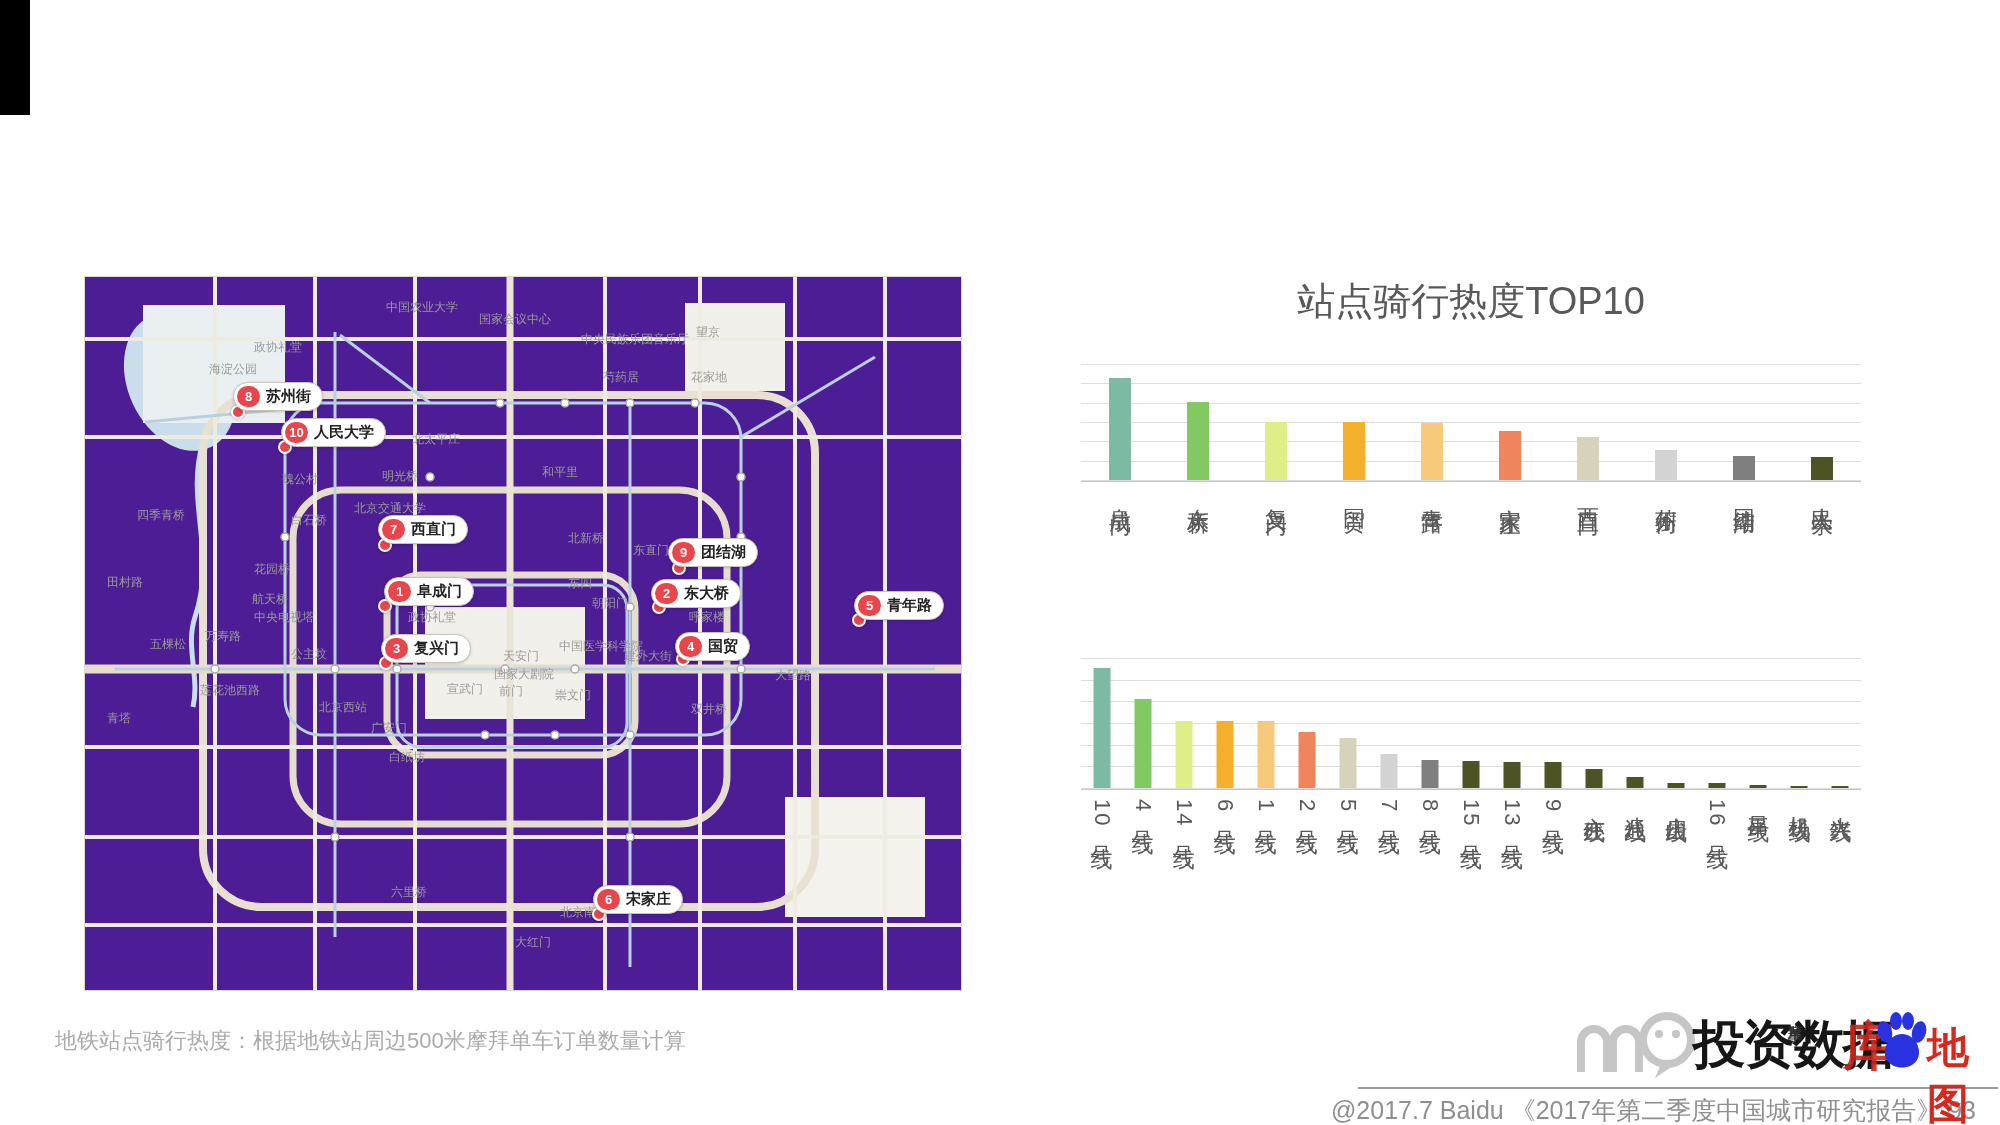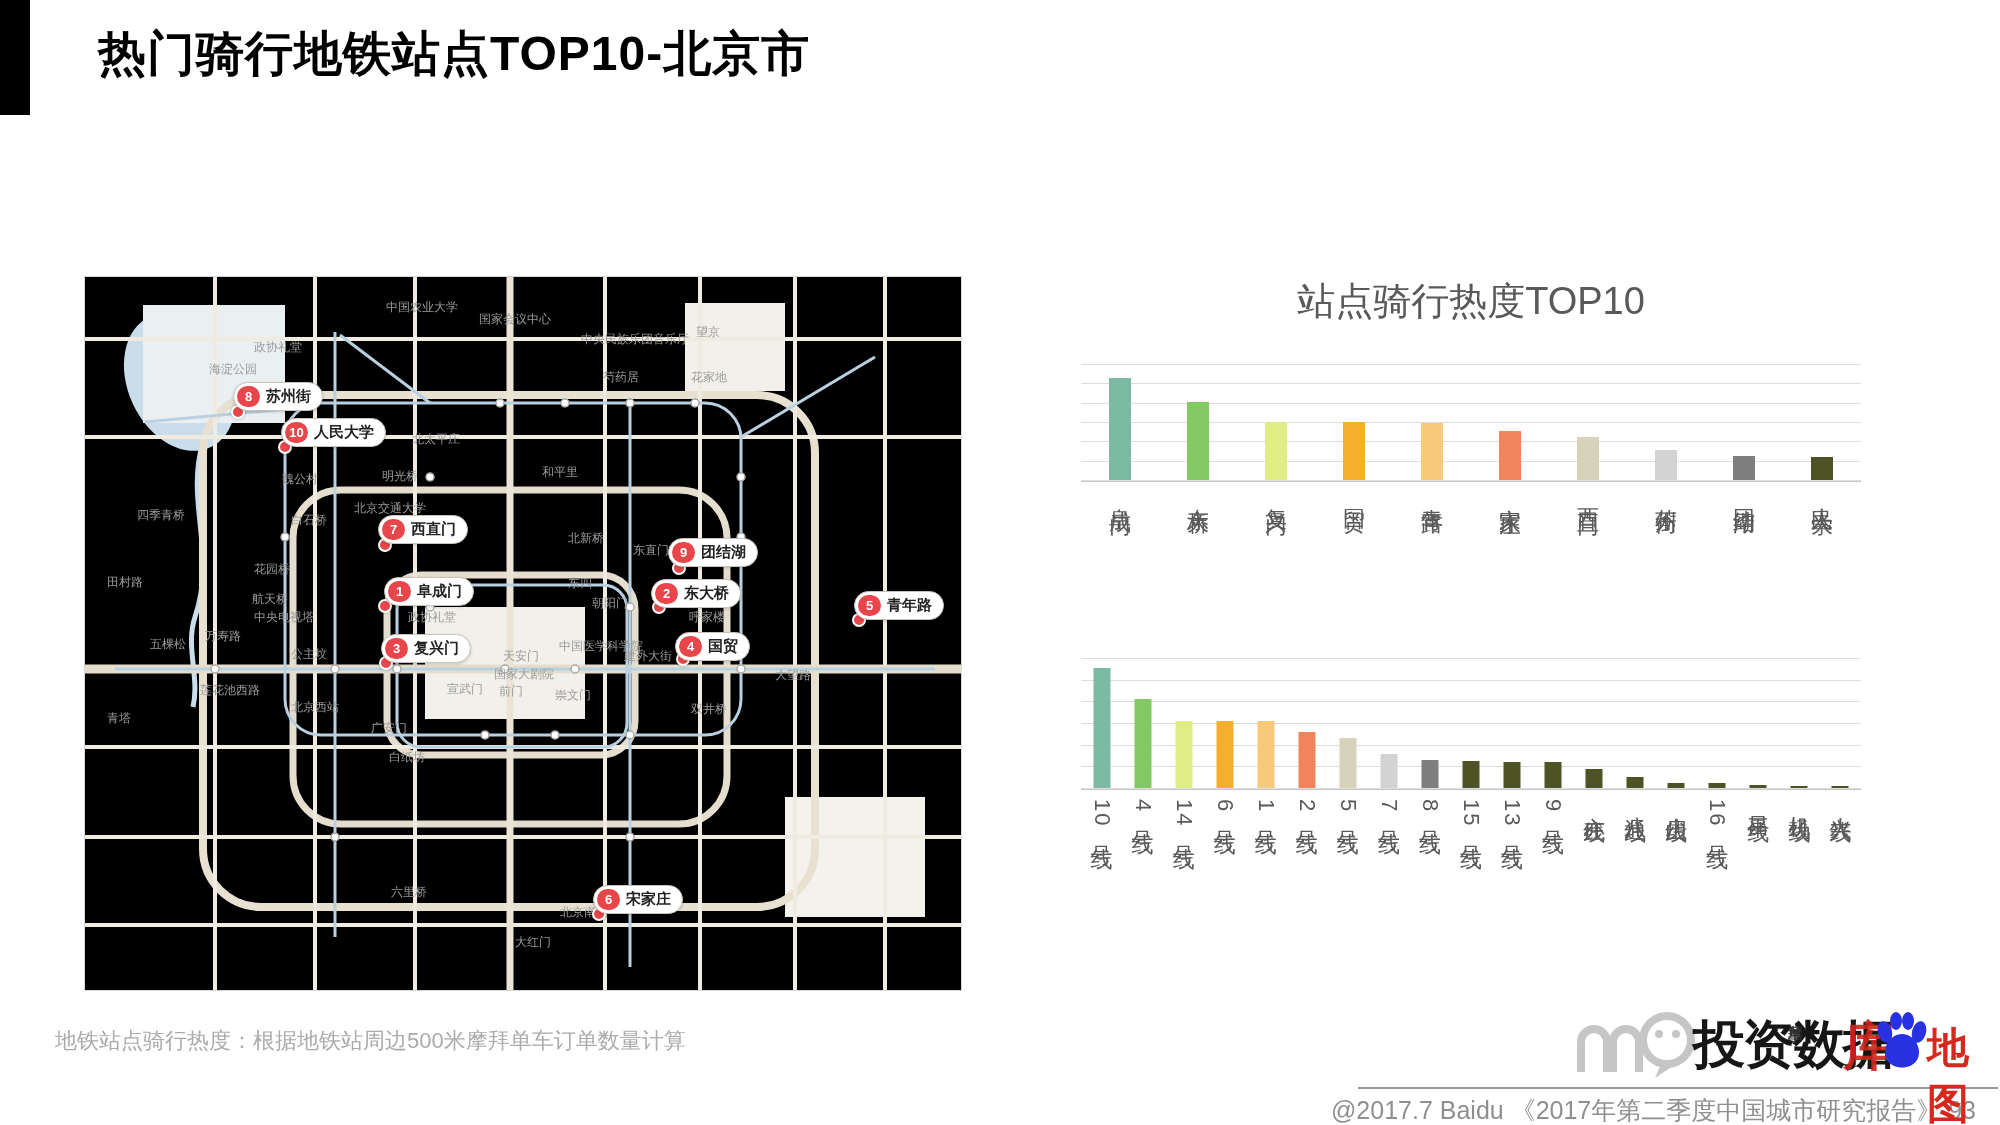--- a/index.html
+++ b/index.html
@@ -3,21 +3,21 @@
 <meta charset="utf-8">
 <style>
   html,body{margin:0;padding:0;background:#888;}
   .slide{position:relative;width:2000px;height:1125px;background:#fff;overflow:hidden;
          font-family:"Liberation Sans","DejaVu Sans",sans-serif;}
   
   .black-tab{position:absolute;left:0;top:0;width:30px;height:115px;background:#000;}
   .title{position:absolute;left:98px;top:22px;font-size:48px;font-weight:bold;color:#000;letter-spacing:1px;}
   .subtitle{position:absolute;left:100px;top:118px;font-size:23px;color:#111;}
   
-  .map{position:absolute;left:84px;top:276px;width:878px;height:715px;background:#000000;
+  .map{position:absolute;left:84px;top:276px;width:878px;height:715px;background:#4c1d95;
        border:1px solid #D8D8D8;box-sizing:border-box;overflow:hidden;}
   .map svg.base{position:absolute;left:0;top:0;}
   .place{position:absolute;font-size:12px;color:#9A9A9A;white-space:nowrap;transform:translate(0,-50%);}
   .mdot{position:absolute;width:10px;height:10px;border-radius:50%;background:#E8464B;
         border:2px solid #fff;box-shadow:0 0 3px rgba(0,0,0,.35);transform:translate(-50%,-50%);z-index:3;}
   .pill{position:absolute;display:inline-flex;align-items:center;gap:6px;height:27px;
         background:#fff;border:1.5px solid #C9C2B8;border-radius:15px;padding:0 11px 0 3px;
         box-shadow:0 1px 3px rgba(0,0,0,.18);z-index:4;}
   .rank{min-width:21px;height:21px;border-radius:11px;background:#E8464B;color:#fff;
         font-size:13px;font-weight:bold;line-height:21px;text-align:center;padding:0 1px;}
@@ -47,21 +47,20 @@
   .wm-red{position:absolute;left:268px;top:14px;font-size:52px;font-weight:bold;color:#CE241B;opacity:.9;}
   .wm-map{position:absolute;left:352px;top:22px;font-size:42px;font-weight:bold;color:#D7281E;}
   .wm-small{position:absolute;left:210px;top:14px;writing-mode:vertical-rl;font-size:15px;color:#333;letter-spacing:1px;}
 </style>
 </head>
 <body>
 
 <div class="slide">
 
   <div class="black-tab"></div>
-  <div class="title">热门骑行地铁站点TOP10-北京市</div>
 
   <div class="map">
     <svg class="base" width="878" height="715" viewBox="0 0 878 715">
 
       <ellipse cx="95" cy="105" rx="52" ry="72" fill="#CADDEB" transform="rotate(-25 95 105)"></ellipse>
       <path d="M118 165 C100 225,132 275,110 340 C100 370,115 400,108 430" stroke="#CADDEB" stroke-width="5" fill="none"></path>
       <rect x="58" y="28" width="142" height="118" fill="#EAF0F2"></rect>
       <rect x="340" y="330" width="160" height="112" fill="#F2F0EA"></rect>
       <rect x="600" y="26" width="100" height="88" fill="#F2F0EA"></rect>
       <rect x="700" y="520" width="140" height="120" fill="#F4F2EC"></rect>
@@ -154,21 +153,21 @@
         <span class="place" style="left: 120px; top: 359px;">万寿路</span>
         <span class="place" style="left: 206px; top: 377px;">公主坟</span>
         <span class="place" style="left: 323px; top: 340px;">政协礼堂</span>
         <span class="place" style="left: 418px; top: 379px;">天安门</span>
         <span class="place" style="left: 409px; top: 397px;">国家大剧院</span>
         <span class="place" style="left: 474px; top: 369px;">中国医学科学院</span>
         <span class="place" style="left: 539px; top: 379px;">建外大街</span>
         <span class="place" style="left: 595px; top: 361px;">光华路</span>
         <span class="place" style="left: 690px; top: 398px;">大望路</span>
         <span class="place" style="left: 115px; top: 413px; text-align: center;">莲花池西路</span>
-        <span class="place" style="left: 206px; top: 430px;">北京西站</span>
+        <span class="place" style="left: 206px; top: 430px; padding-left: 28px;">北京西站</span>
         <span class="place" style="left: 22px; top: 441px;">青塔</span>
         <span class="place" style="left: 414px; top: 414px;">前门</span>
         <span class="place" style="left: 470px; top: 418px;">崇文门</span>
         <span class="place" style="left: 362px; top: 412px;">宣武门</span>
         <span class="place" style="left: 286px; top: 451px;">广安门</span>
         <span class="place" style="left: 304px; top: 480px;">白纸坊</span>
         <span class="place" style="left: 606px; top: 432px;">双井桥</span>
         <span class="place" style="left: 306px; top: 615px;">六里桥</span>
         <span class="place" style="left: 475px; top: 635px;">北京南站</span>
         <span class="place" style="left: 430px; top: 665px;">大红门</span>

